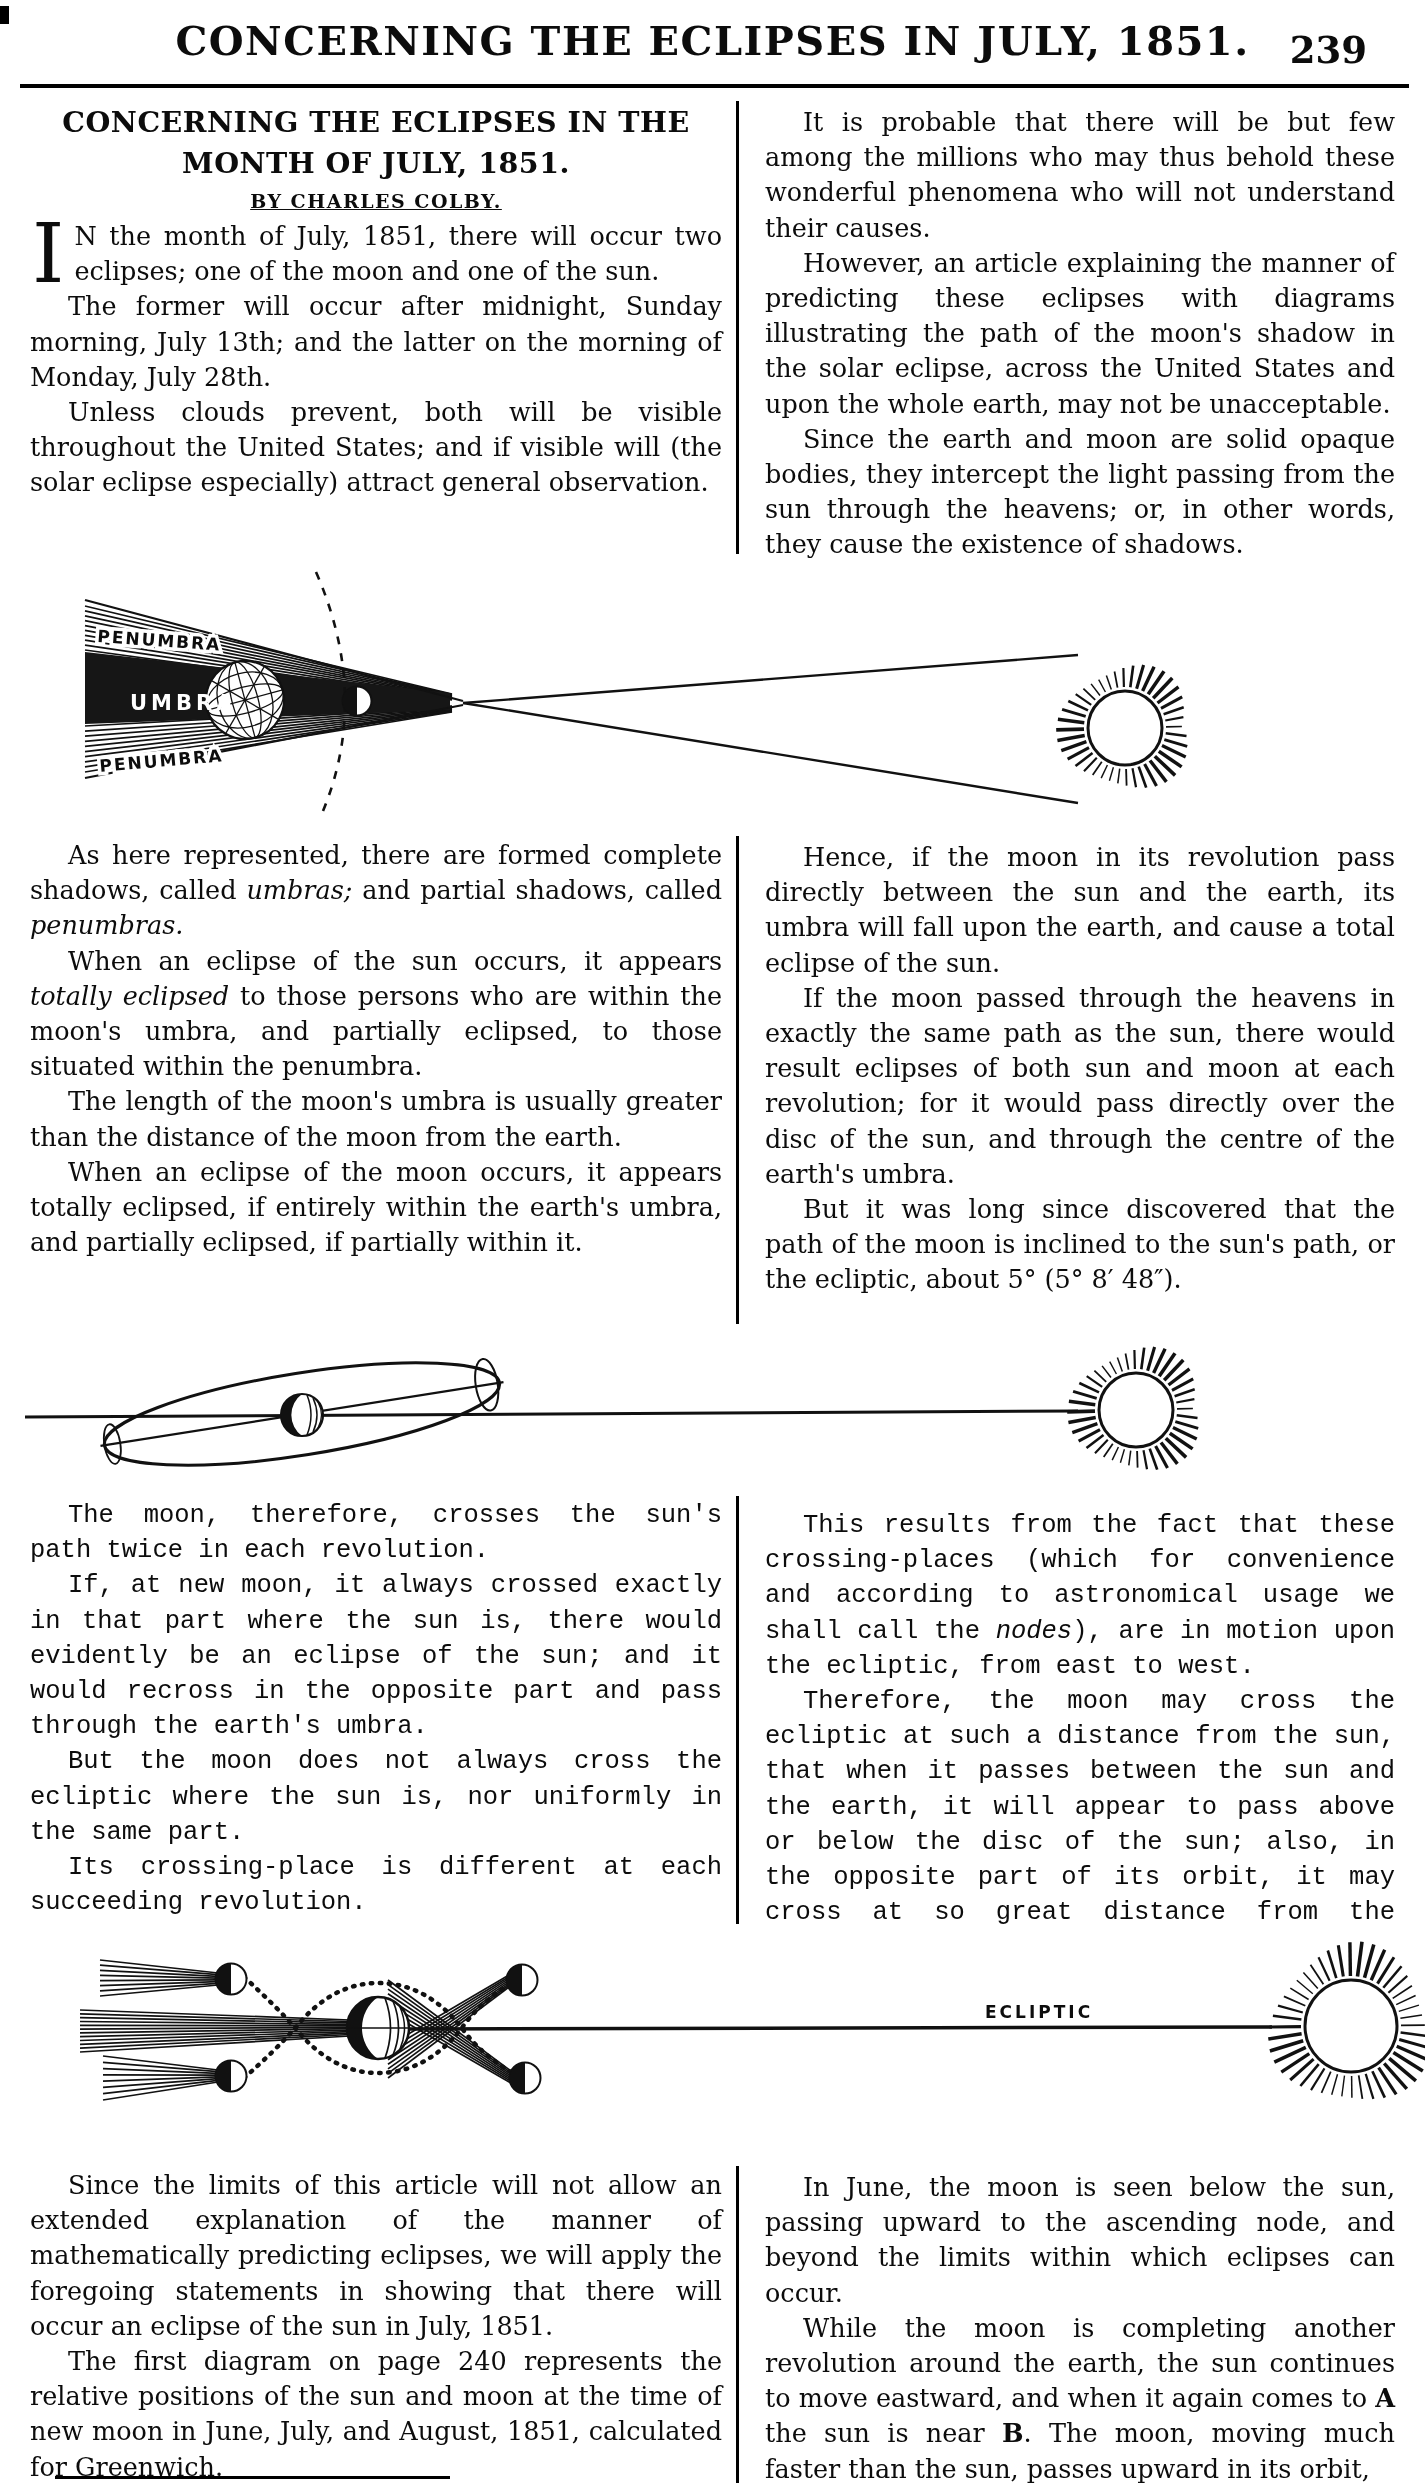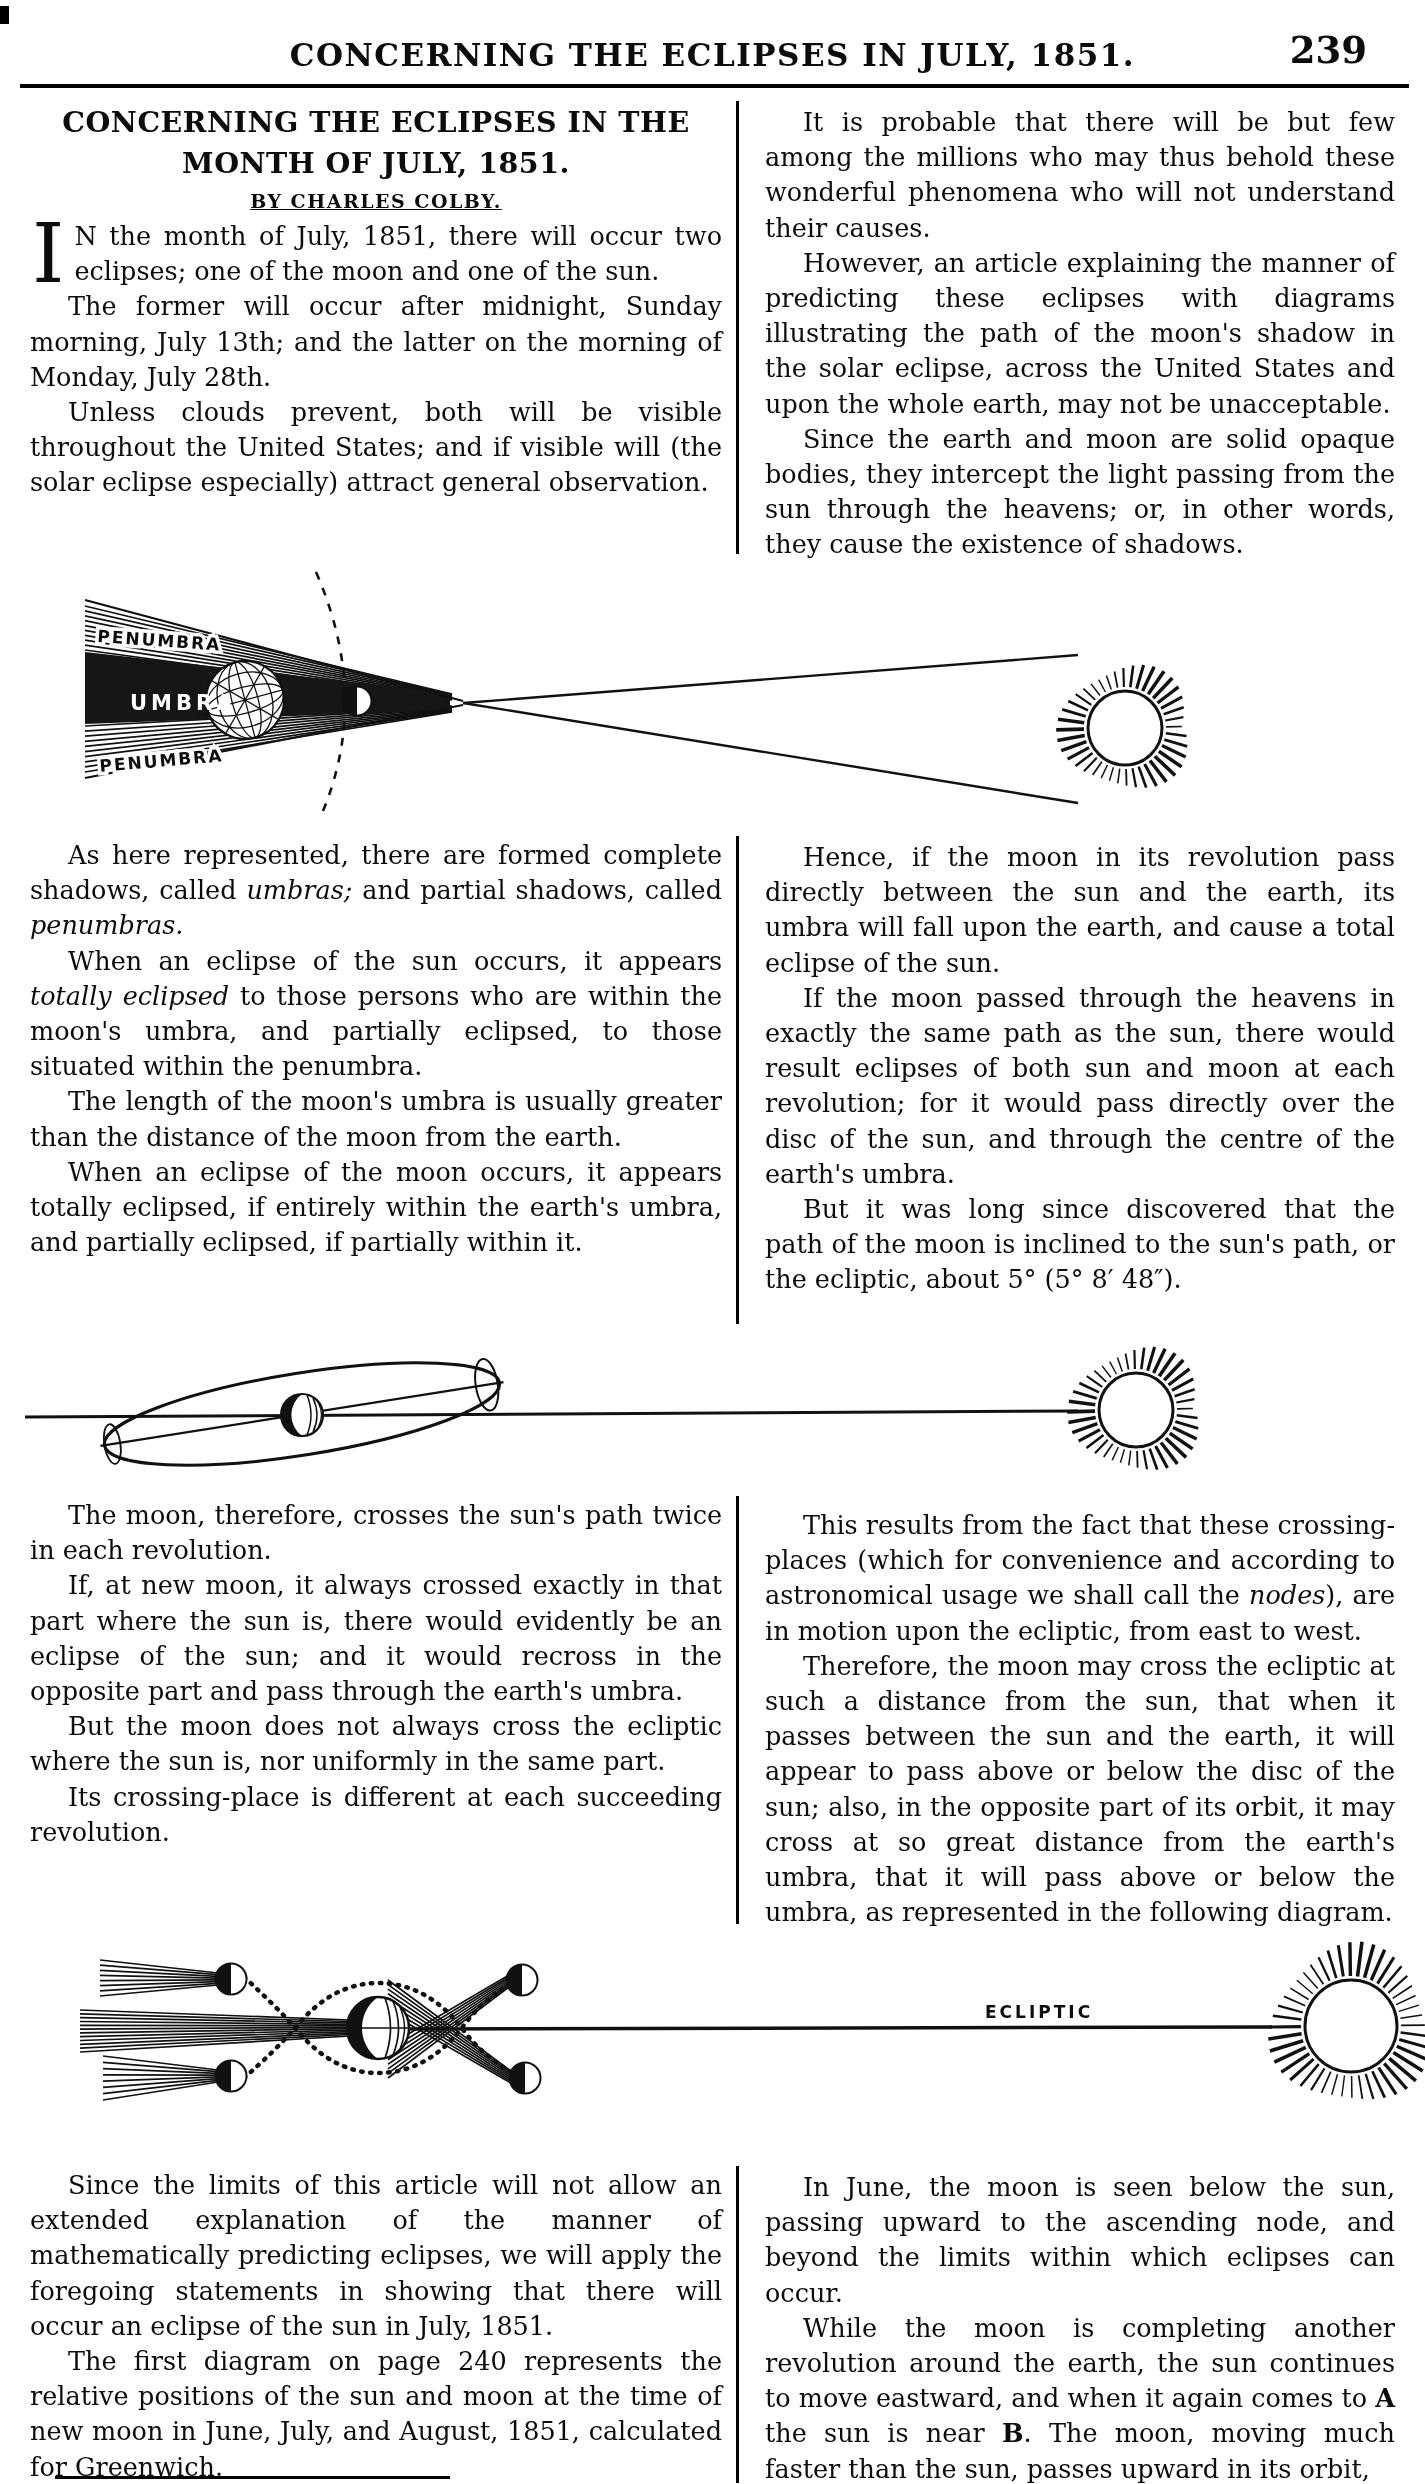--- a/index.html
+++ b/index.html
@@ -5,35 +5,35 @@
   html,body{margin:0;padding:0;}
   body{
     width:1425px;height:2484px;
     background:#ffffff;color:#0c0c0c;
     font-family:"DejaVu Serif","Liberation Serif",serif;
     position:relative;overflow:hidden;
   }
   
   .header{position:relative;height:95px;}
   .running-title{
-    position:absolute;top:37px;left:0;right:0;text-align:center;
-    font-size:31px;font-weight:bold;letter-spacing:1.5px;
+    position:absolute;top:17px;left:0;right:0;text-align:center;
+    font-size:40px;font-weight:bold;letter-spacing:1.5px;
   }
   .page-number{position:absolute;top:28px;right:58px;font-size:37px;font-weight:bold;}
   .head-rule{position:absolute;top:84px;left:20px;right:16px;height:0;border-top:4px solid #000;}
   .corner-mark{position:absolute;left:0;top:6px;width:9px;height:18px;background:#000;}
   
   .row{display:flex;overflow:hidden;box-sizing:border-box;}
   .col{box-sizing:border-box;overflow:hidden;}
   .col-left{width:736px;padding:8px 14px 0 30px;}
   .col-right{flex:1;padding:10px 30px 0 26px;}
   .divider{width:3px;background:#000;margin:6px 0;}
   .row1{height:465px;}
   .row2{height:500px;}
-  .row3{height:440px;}
+  .row3{height:440px;font-family:Liberation Mono, monospace;}
   .row4{height:329px;}
   .row3 .col-right{padding-top:18px;}
   p{
     margin:0;text-align:justify;text-indent:38px;
     font-size:25.5px;line-height:35.2px;
   }
   .article-title{
     text-align:center;font-size:28.5px;font-weight:bold;
     line-height:39px;letter-spacing:.5px;margin:0 0 2px 0;
   }

